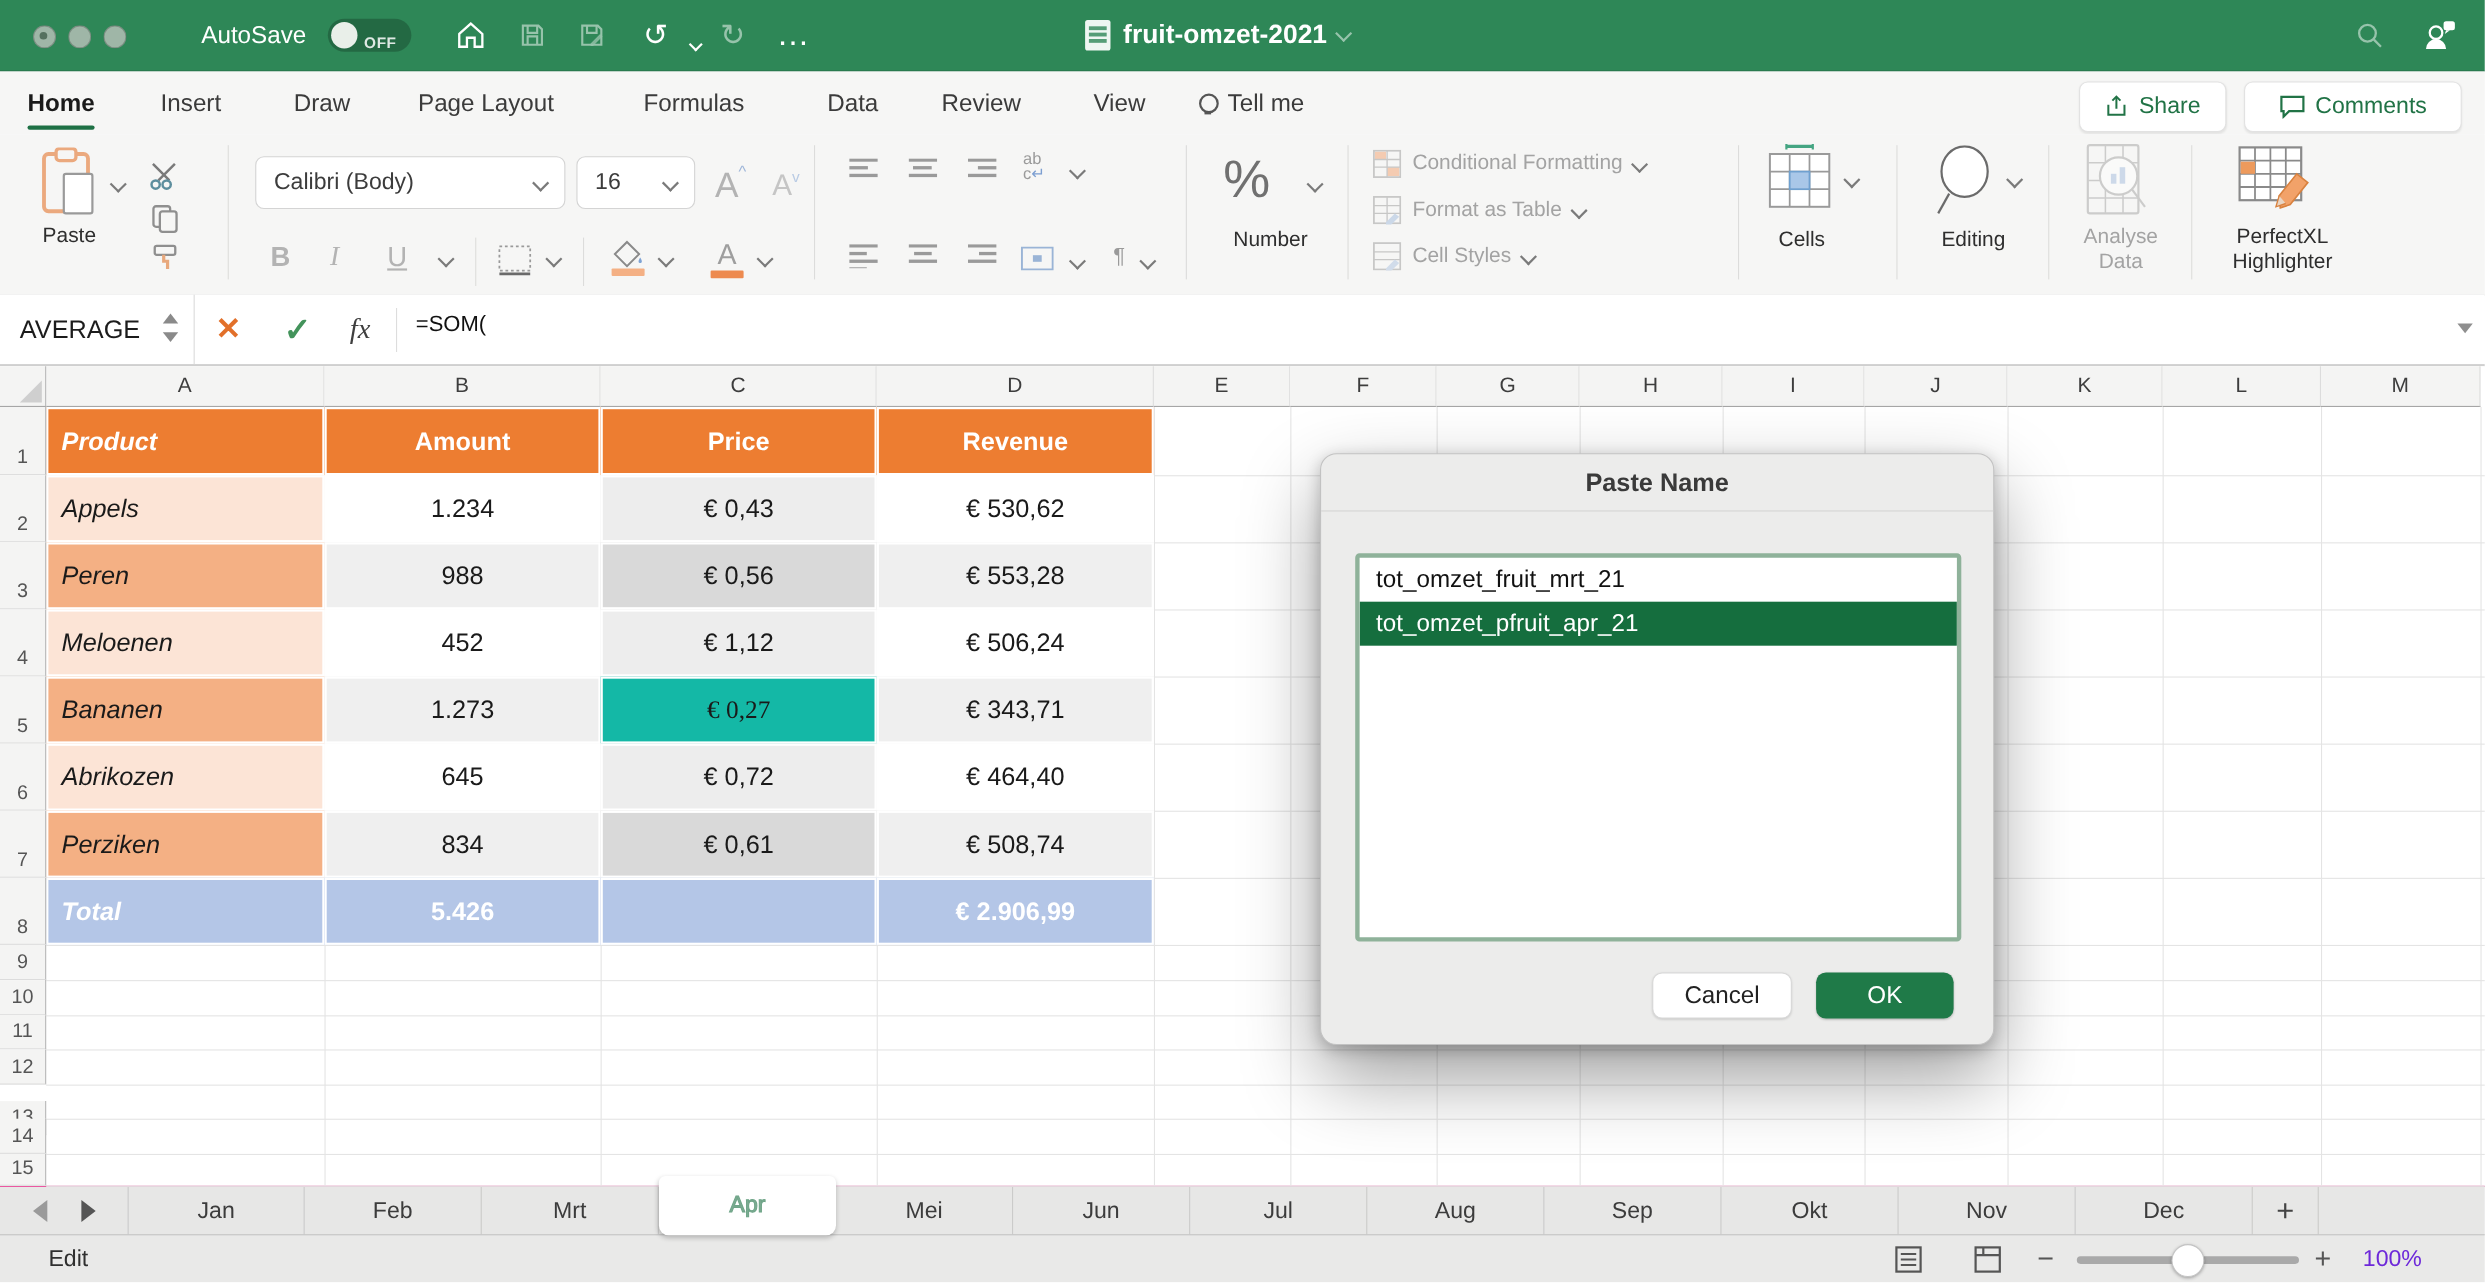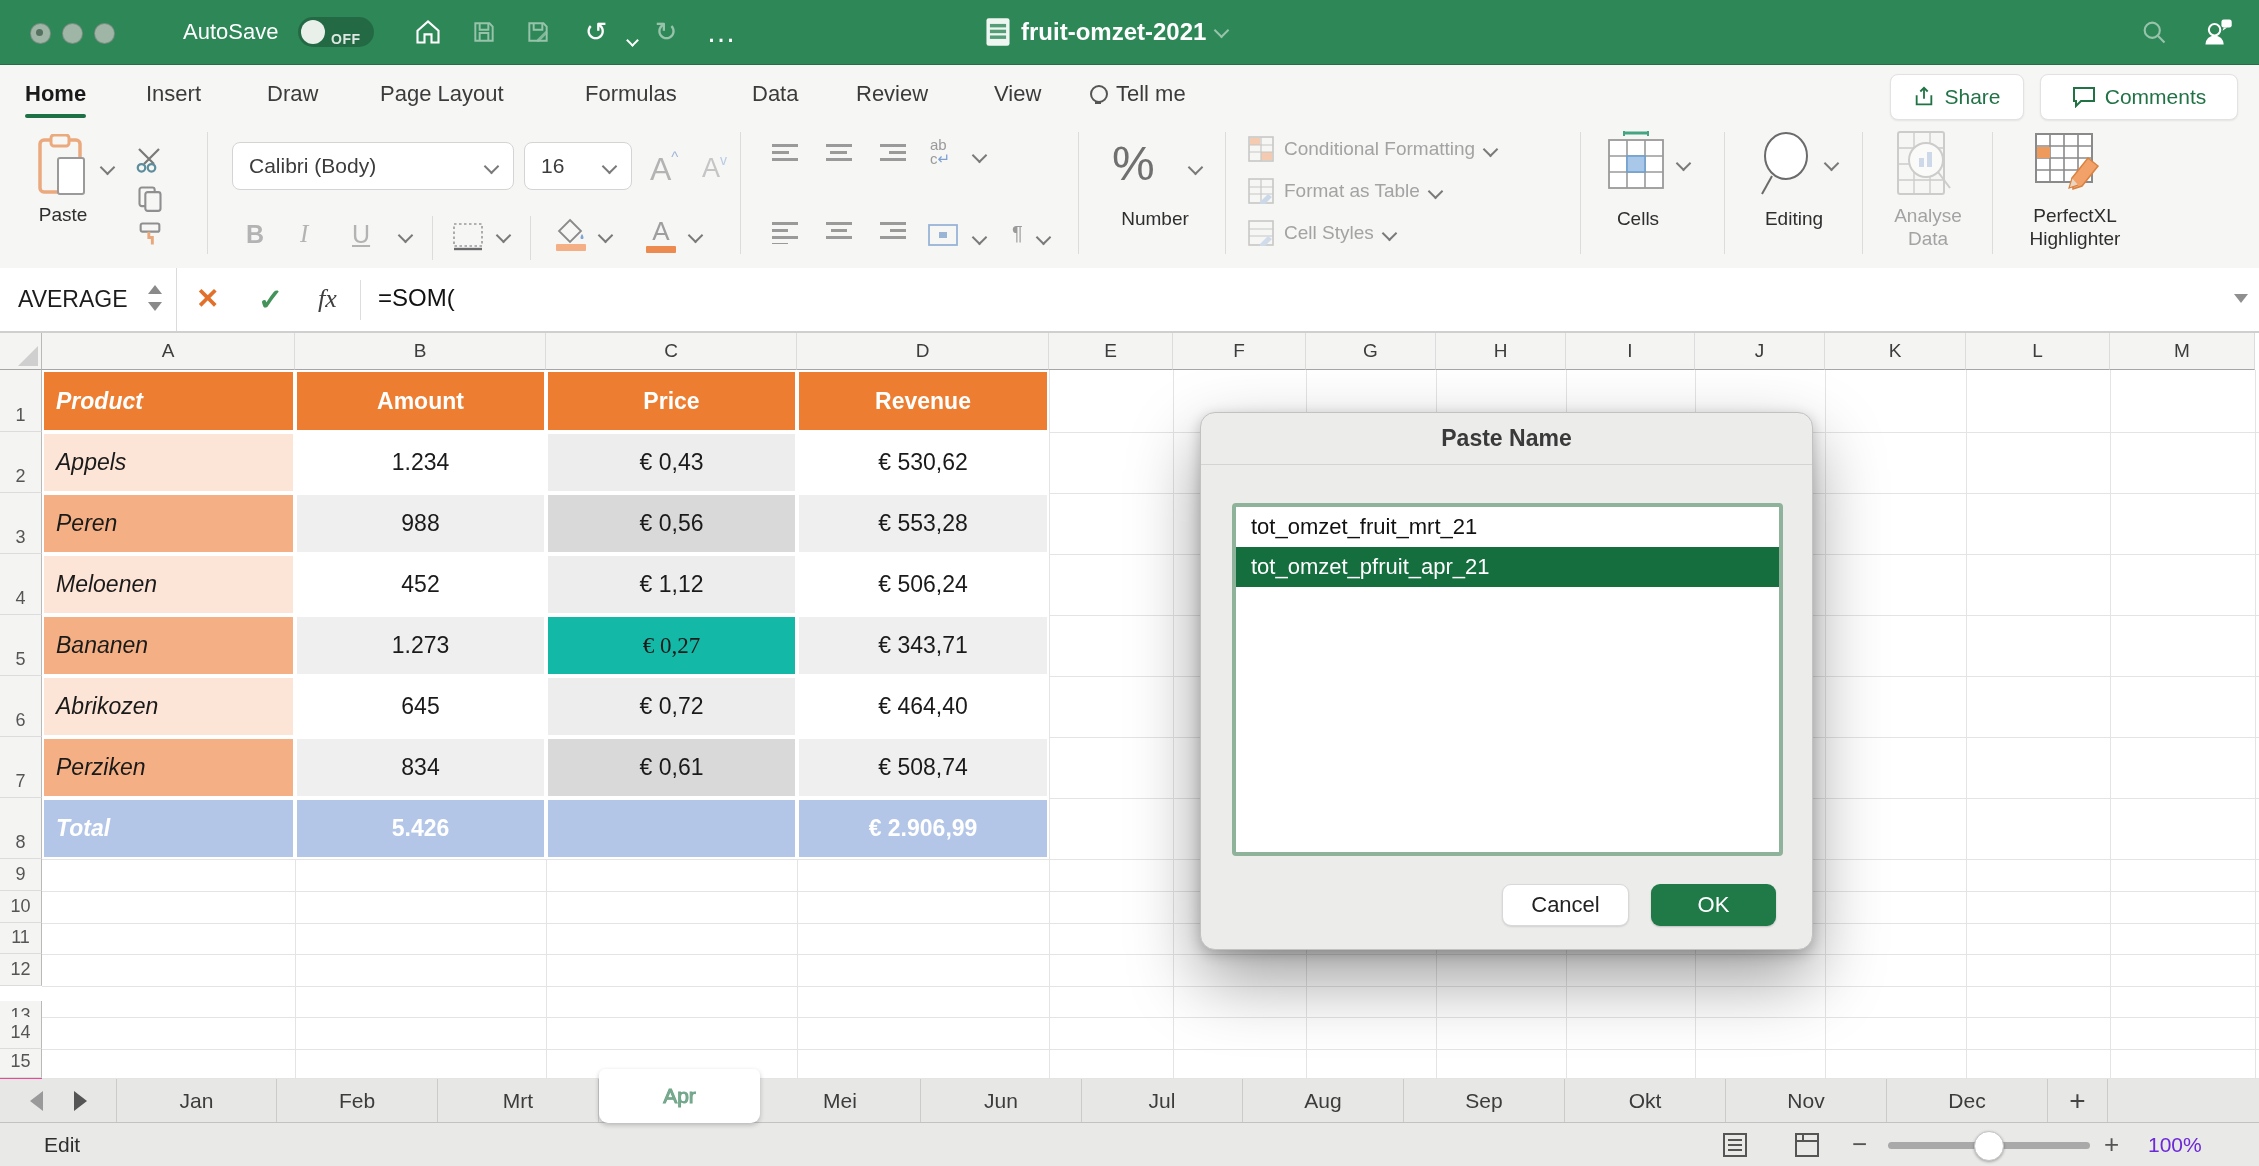--- a/index.html
+++ b/index.html
@@ -55,21 +55,21 @@
 
   
   #formulabar{left:0;top:268px;width:2259px;height:65px;background:#fff;border-bottom:2px solid #CFCFCF;box-sizing:border-box;}
   #namebox{position:absolute;left:0;top:0;width:176px;height:63px;border-right:1px solid #DBDBDB;display:flex;align-items:center;}
   #namebox-text{margin-left:18px;font-size:23px;color:#1c1c1c;}
   .spin{position:absolute;left:148px;width:0;height:0;border-left:7px solid transparent;border-right:7px solid transparent;}
   #fx-cancel{position:absolute;left:196px;top:14px;font-size:28px;color:#E2702A;font-weight:bold;}
   #fx-ok{position:absolute;left:258px;top:14px;font-size:30px;color:#43935B;font-weight:bold;}
   #fx-fx{position:absolute;left:318px;top:16px;font-size:26px;color:#3f3f3f;font-style:italic;font-family:"Liberation Serif",serif;}
   #fbar-sep2{position:absolute;left:360px;top:12px;height:40px;width:1px;background:#DDD;}
-  #formula-text{position:absolute;left:378px;top:16px;font-size:24px;color:#111;}
+  #formula-text{position:absolute;left:378px;top:16px;font-size:20px;color:#111;}
   #fbar-dd{position:absolute;left:2234px;top:26px;width:0;height:0;border-left:7px solid transparent;border-right:7px solid transparent;border-top:9px solid #8f8f8f;}
 
   
   #grid{left:0;top:333px;width:2259px;height:745px;background:#fff;}
   #corner{position:absolute;left:0;top:0;width:42px;height:37px;background:#F4F4F3;border-right:1px solid #B9B9B9;border-bottom:1px solid #A6A6A6;box-sizing:border-box;z-index:4;}
   #corner::after{content:"";position:absolute;right:3px;bottom:3px;width:0;height:0;
                  border-left:20px solid transparent;border-bottom:20px solid #CFCFCF;}
   .colhdr{position:absolute;top:0;height:37px;background:#F4F4F3;border-right:1px solid #DCDCDC;border-bottom:1px solid #A6A6A6;
           box-sizing:border-box;display:flex;align-items:center;justify-content:center;font-size:19px;color:#3d3d3d;z-index:3;}
   .rowhdr{position:absolute;left:0;width:42px;background:#F4F4F3;border-right:1px solid #B9B9B9;border-bottom:1px solid #DCDCDC;

